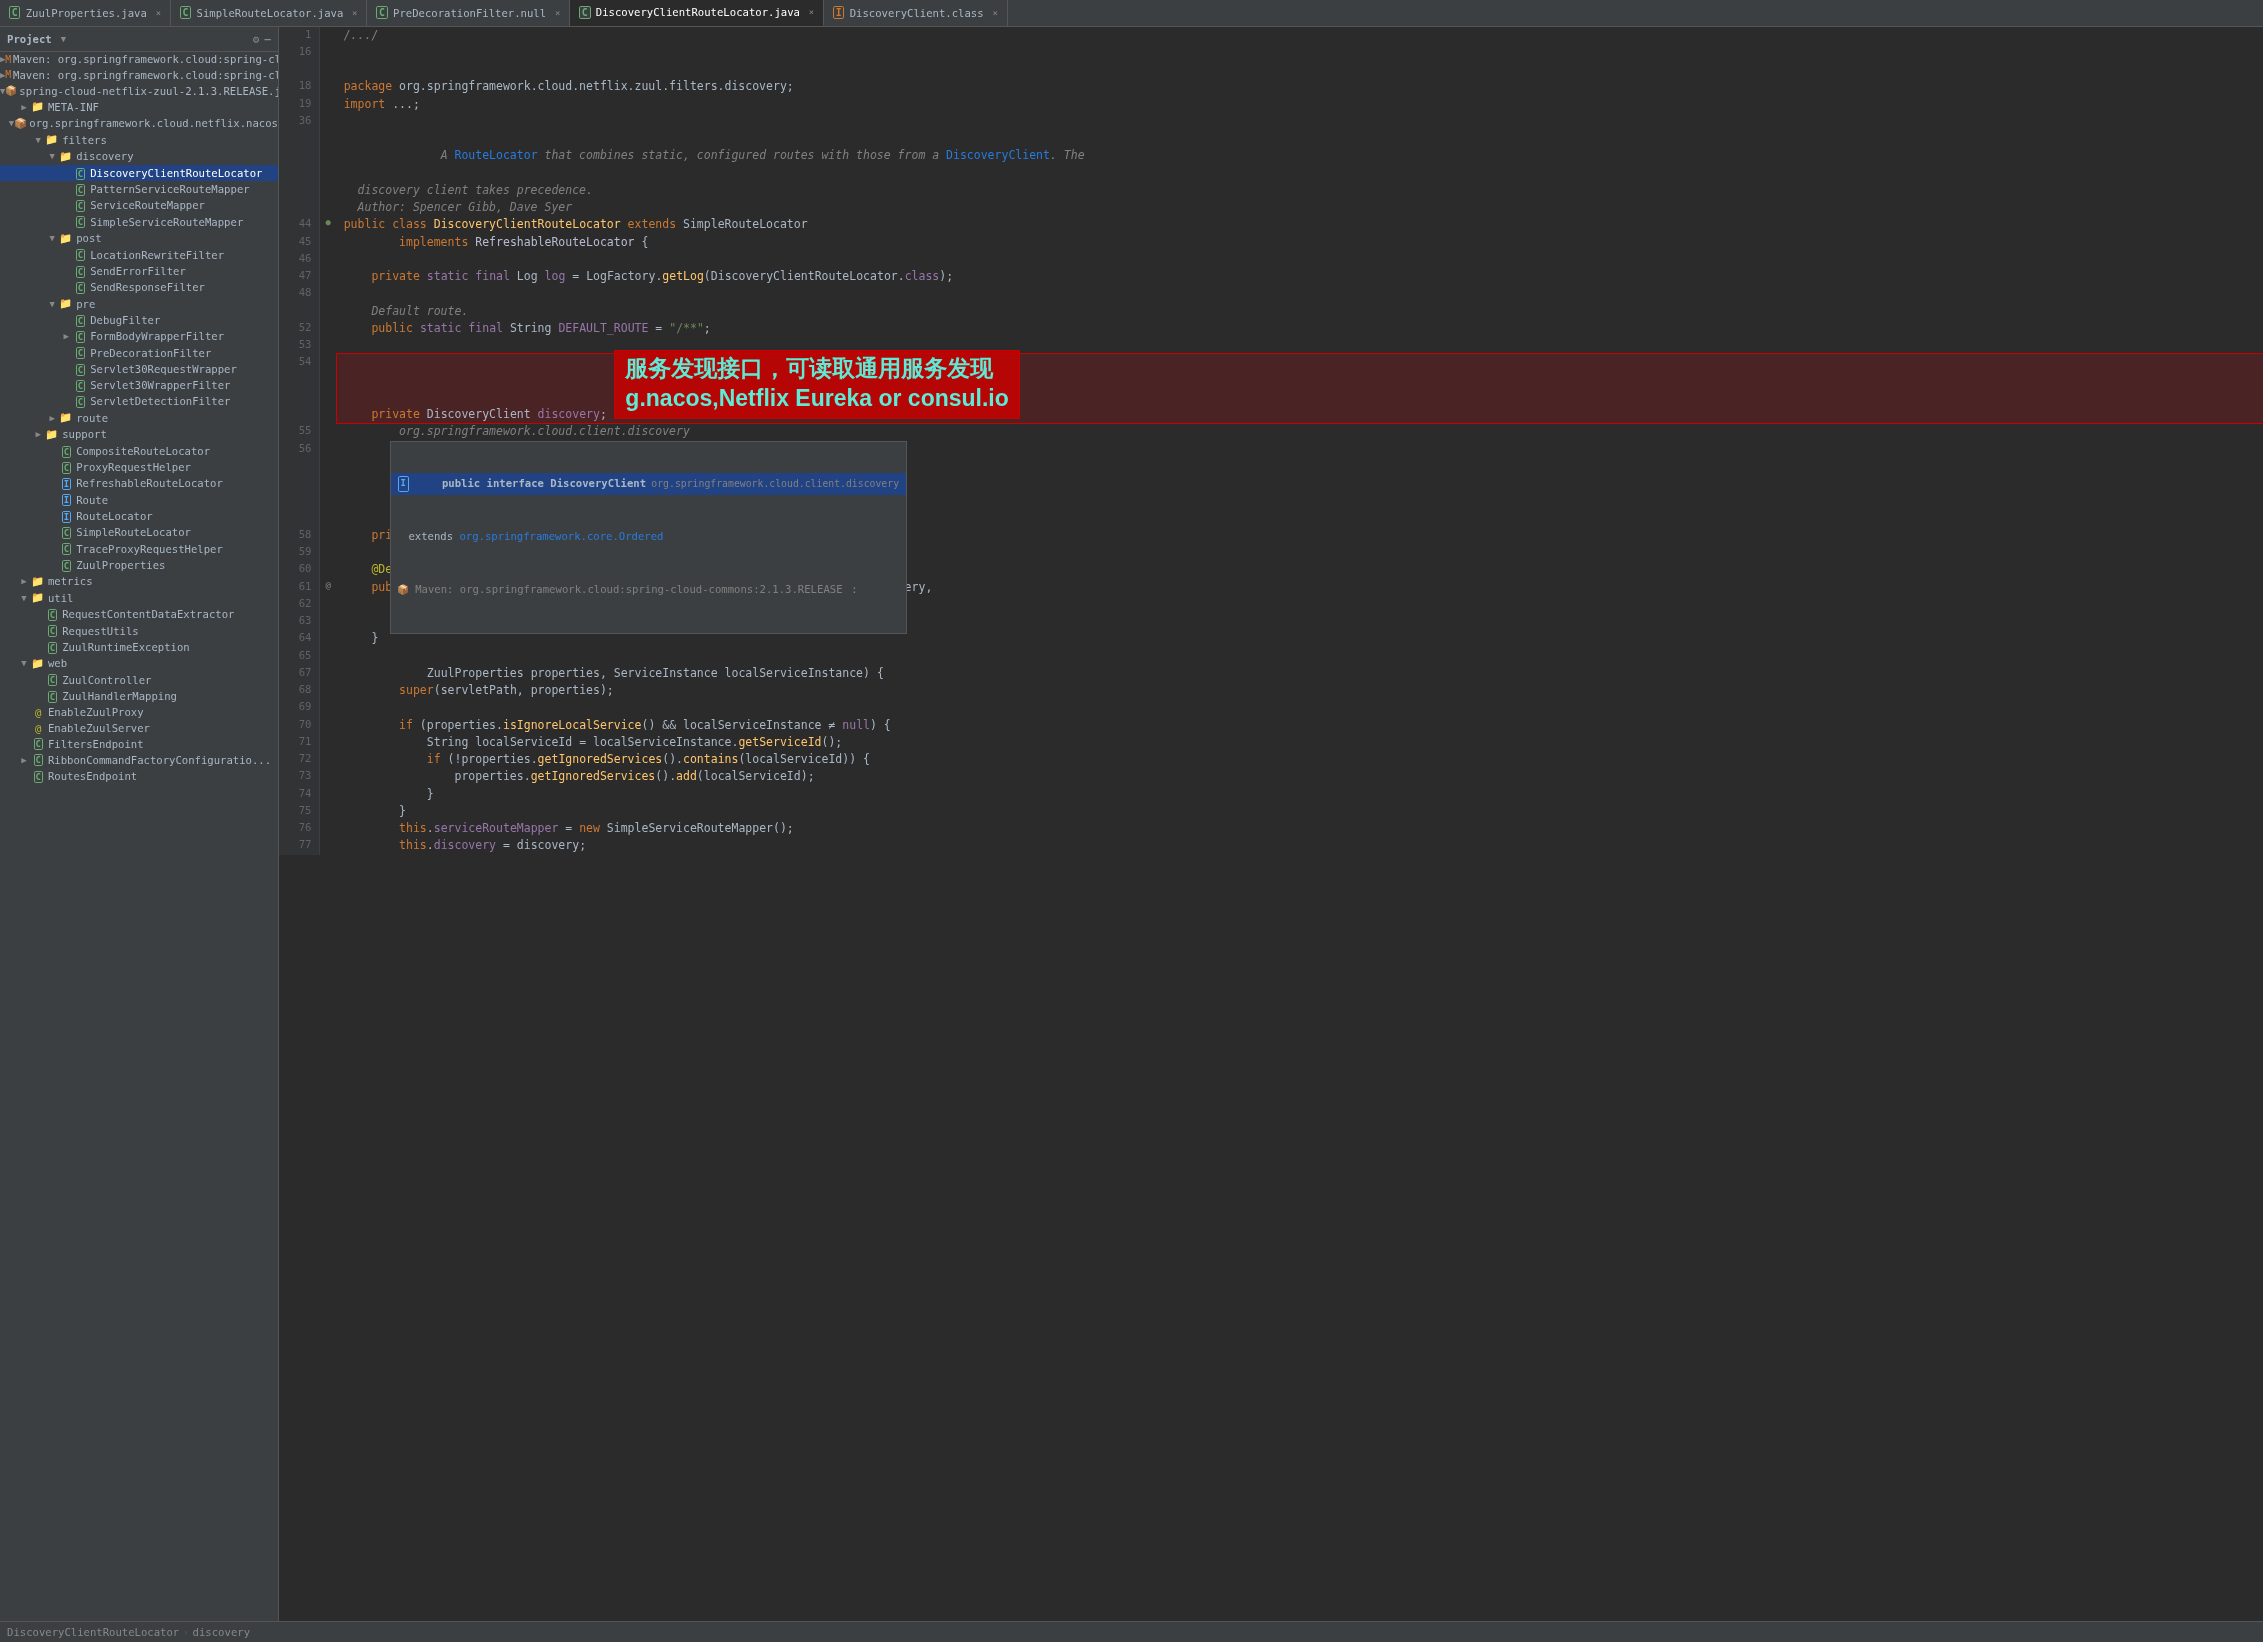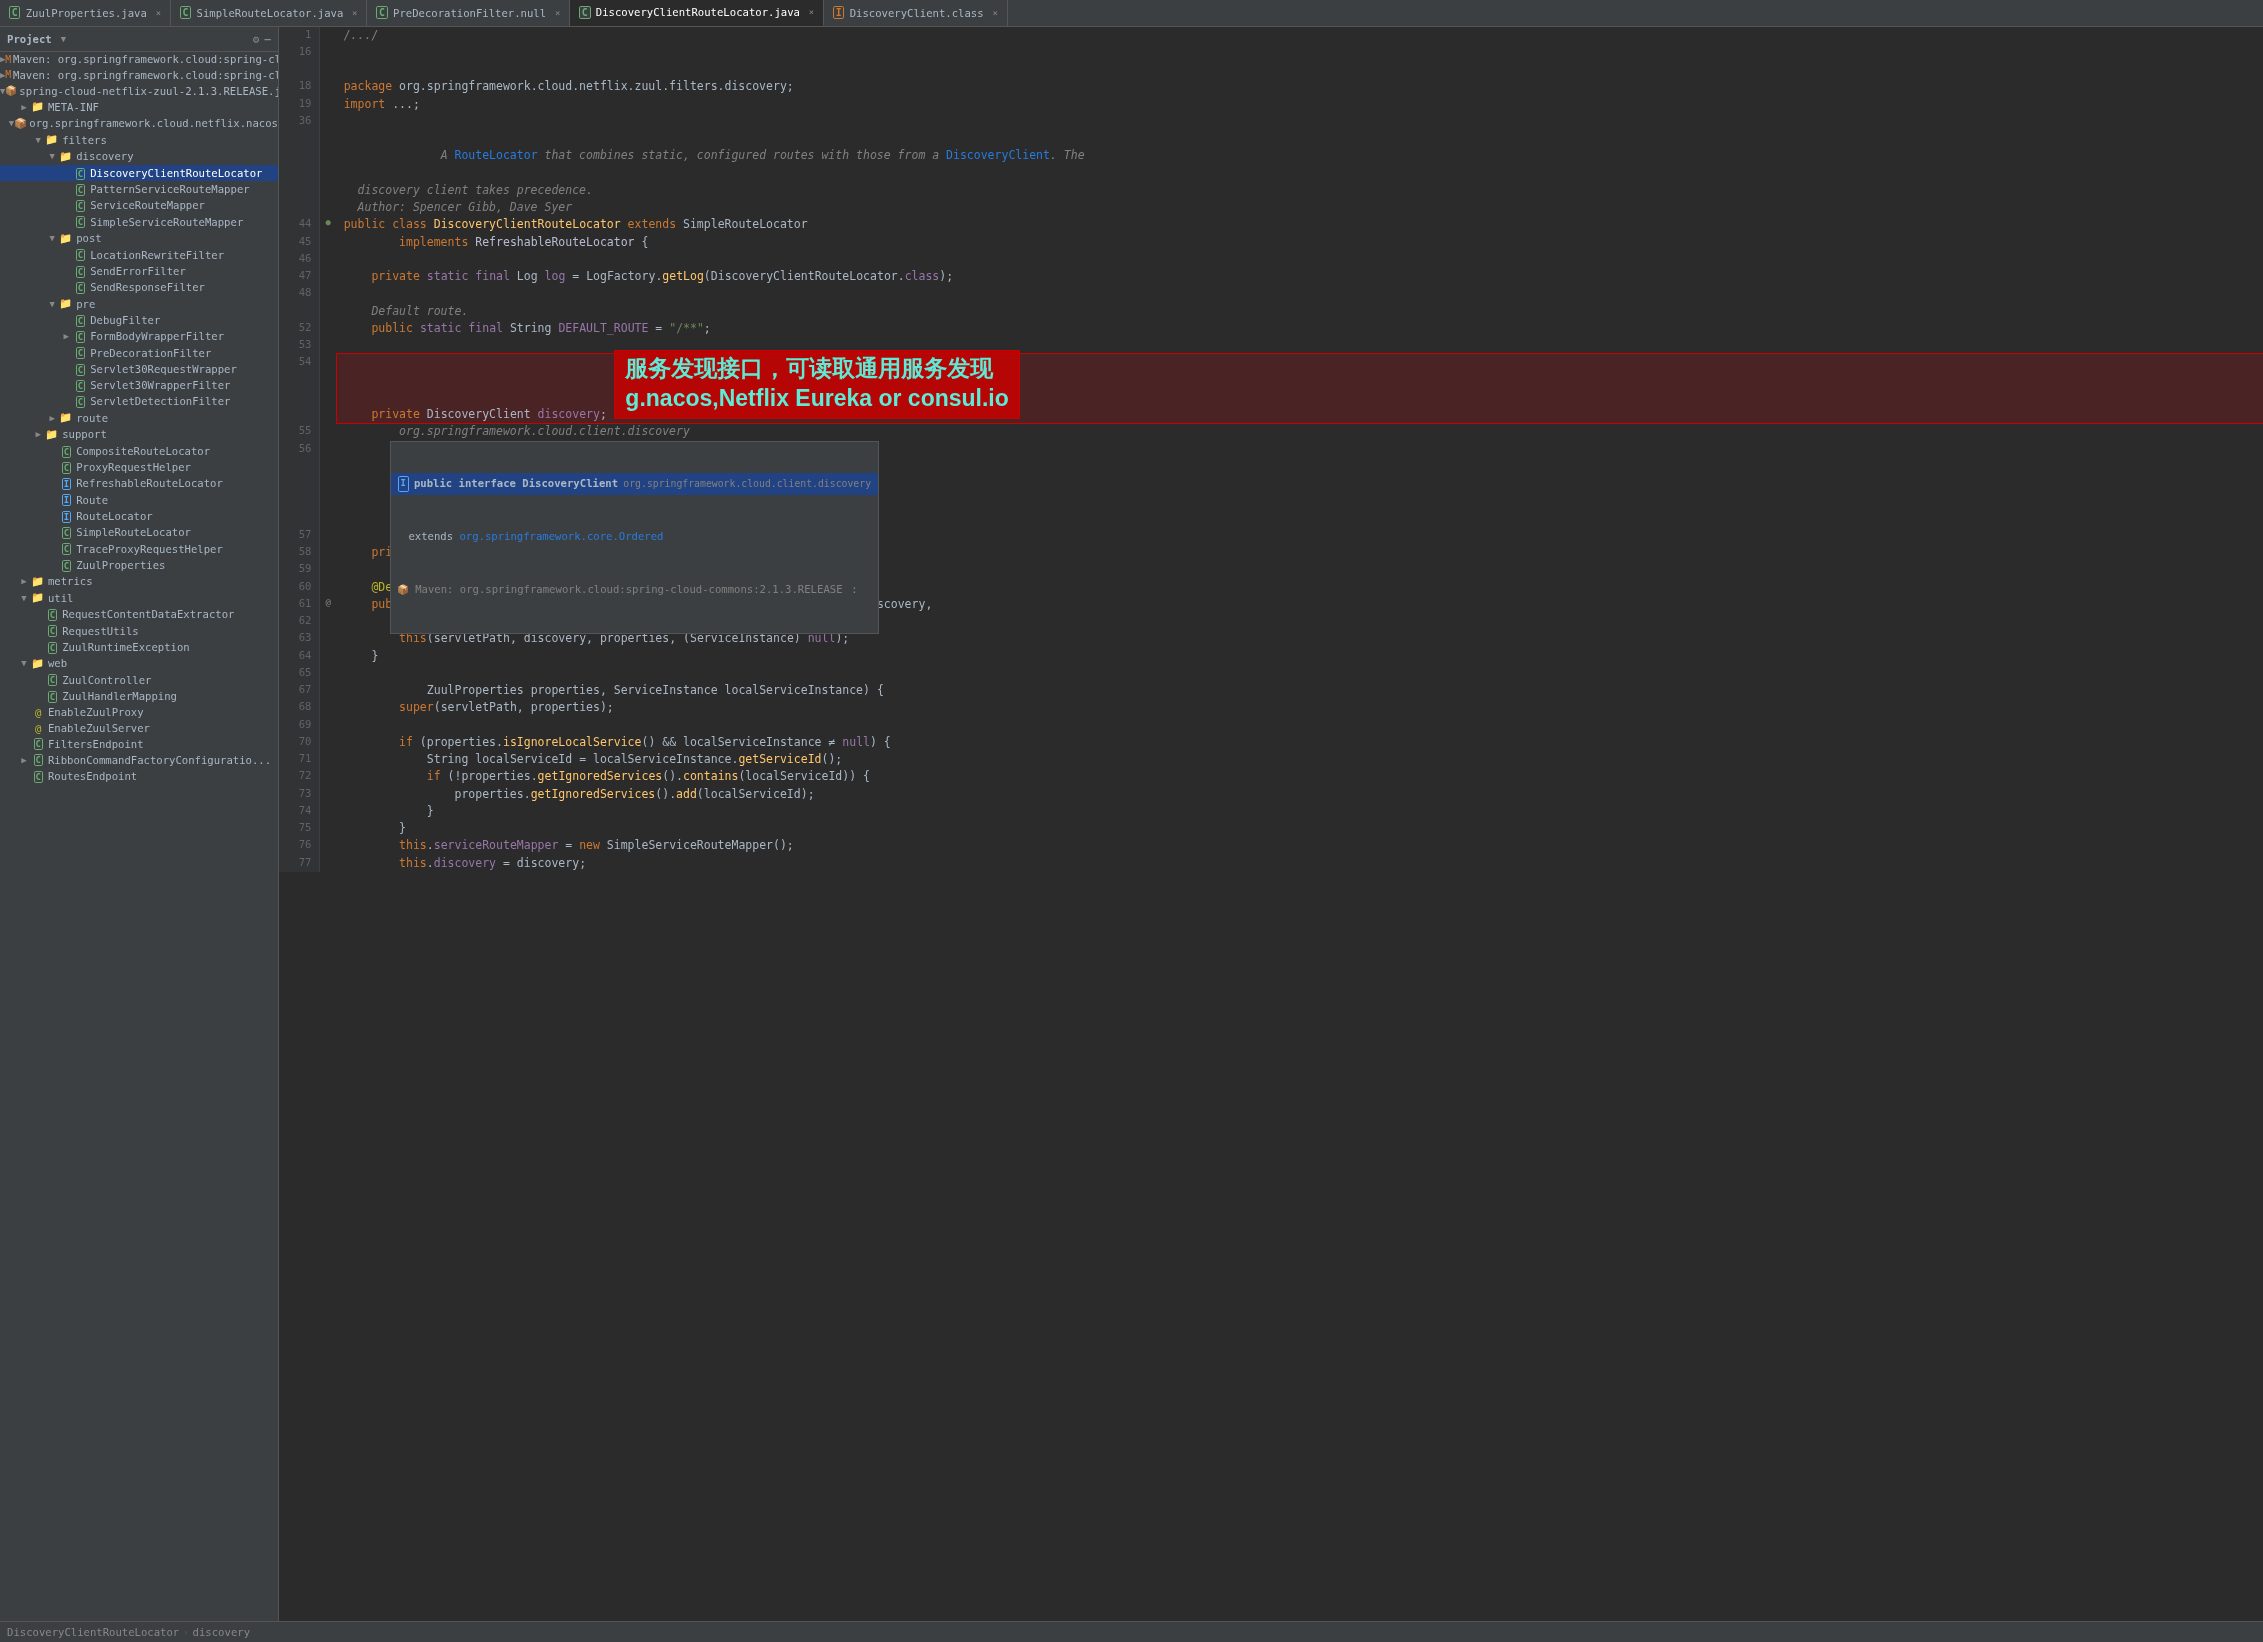--- a/index.html
+++ b/index.html
@@ -681,40 +681,35 @@
 
         <tr>
           <td class="line-num-col">56</td>
           <td class="line-gutter"></td>
           <td class="line-content" style="position:relative;">
             <span class="kw">private</span>&nbsp;
             
             <div class="autocomplete-popup" style="position:absolute; left:53px; top:0; z-index:30;">
               <div class="autocomplete-item selected">
                 <span class="autocomplete-icon-i">I</span>
-                <span><span style="color:#a9b7c6; font-weight:bold;">public interface DiscoveryClient</span></span>
+                <span><span style="color:#a9b7c6; font-weight:bold;margin-left:28px;">public interface DiscoveryClient</span></span>
                 <span class="autocomplete-sub">org.springframework.cloud.client.discovery</span>
               </div>
               <div class="autocomplete-item" style="padding-left:17.7px;">
                 <span style="color:#a9b7c6;">extends <span style="color:#287bde;">org.springframework.core.Ordered</span></span>
               </div>
               <div class="autocomplete-item">
                 <span class="autocomplete-icon-jar">📦</span>
                 <span style="color:#808080;">Maven: org.springframework.cloud:spring-cloud-commons:2.1.3.RELEASE</span>
                 <span style="color:#888; margin-left:3.5px;">:</span>
               </div>
             </div>
           </td>
         </tr>
 
-        <tr>
-          <td class="line-num-col">57</td>
-          <td class="line-gutter"></td>
-          <td class="line-content"> </td>
-        </tr>
 
         <tr>
           <td class="line-num-col">58</td>
           <td class="line-gutter"></td>
           <td class="line-content">    <span class="kw">private</span></td>
         </tr>
 
         <tr>
           <td class="line-num-col">59</td>
           <td class="line-gutter"></td>

